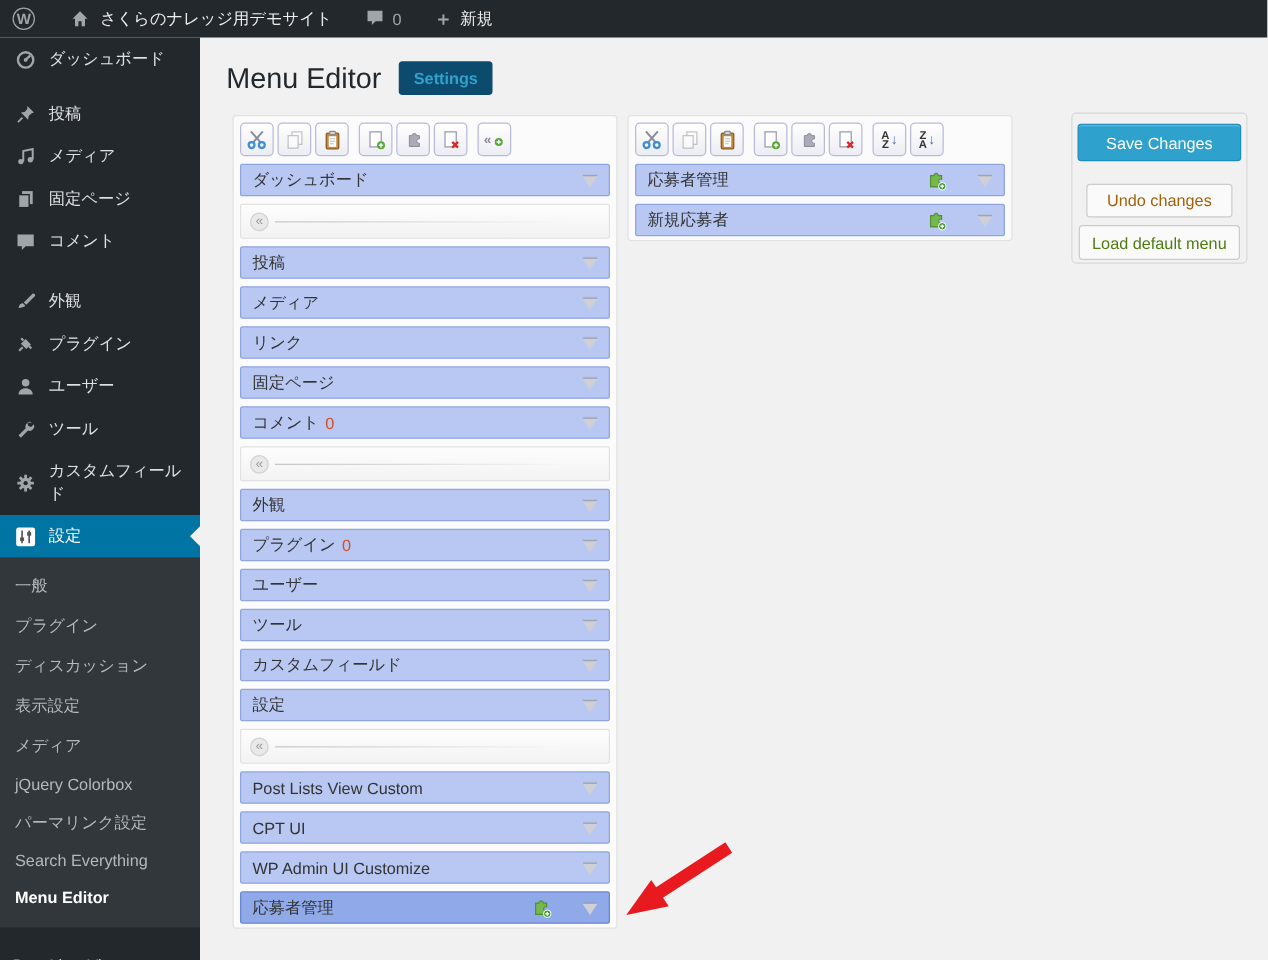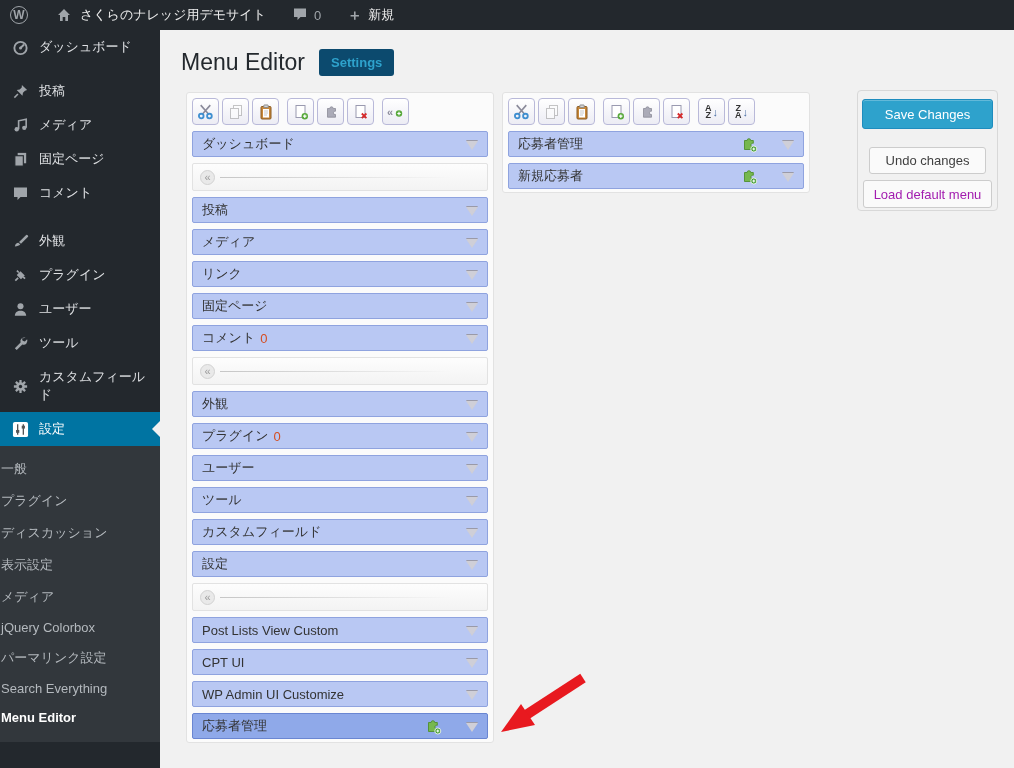--- a/index.html
+++ b/index.html
@@ -20,21 +20,21 @@
   #sidebar { position:absolute; top:30px; left:0; width:160px; height:738px; background:#23282d;
     color:#dfe1e4; font-size:13px; }
   .sb-item { position:relative; display:flex; align-items:center; gap:9px; padding:8px 8px 8px 10px;
     cursor:pointer; min-height:33px; }
   .sb-ico { width:20px; height:18px; display:flex; align-items:center; justify-content:center; flex:none; }
   .sb-item.active { background:#0074a2; color:#fff; }
   .sb-item.active::after { content:""; position:absolute; right:0; top:50%; margin-top:-8px;
     border:8px solid transparent; border-right-color:#f1f1f1; }
   .sb-gap-sm { height:10px; } .sb-gap-md { height:14px; }
   #settings-submenu { background:#32373c; padding:7px 0 10px 0; }
-  .sb-sub { padding:7px 1px; color:#b4b9be; cursor:pointer; }
+  .sb-sub { padding:7px 12px; color:#b4b9be; cursor:pointer; }
   .sb-sub.current { color:#fff; font-weight:bold; }
   #sb-footer { margin-top:14px; }
   #sb-footer .sb-label { line-height:1.35; width:96px; }
 
   
   #content { position:absolute; left:160px; top:30px; width:854px; height:738px; background:#f1f1f1; }
   #page-header { display:flex; align-items:center; padding:19px 0 0 21px; }
   #page-title { font-size:23px; font-weight:400; color:#23282d; }
   #settings-btn { margin-left:14px; background:#0c4a6e; border:none; border-radius:3px;
     padding:6px 12px; color:#2ea2cc; font-weight:bold; font-size:13px; cursor:pointer; }
@@ -69,23 +69,23 @@
   .sep .line { flex:1; height:1px; background:linear-gradient(to right,#c6c6c6,rgba(198,198,198,0));
     margin:0 28px 0 5px; }
 
   
   #actions-box { position:absolute; left:657px; top:60px; width:141px; height:121px;
     border:1px solid #d8d8d8; border-radius:4px; padding:8px 0;margin-left:40px; }
   #save-btn { display:block; margin:0 auto; width:131px; height:30px; background:#2ea2cc;
     border:1px solid #1e8cbe; border-radius:3px; color:#fff; font-size:13px; cursor:pointer;
     box-shadow:inset 0 1px 0 rgba(255,255,255,.25); }
   #undo-btn { display:block; margin:18px auto 0; width:117px; height:27px; background:#fafafa;
-    border:1px solid #ccc; border-radius:3px; color:#404040; font-size:13px; cursor:pointer; }
+    border:1px solid #ccc; border-radius:3px; color:#a16207; font-size:13px; cursor:pointer; }
   #load-btn { display:block; margin:6px auto 0; width:129px; height:28px; background:#fafafa;
-    border:1px solid #ccc; border-radius:3px; color:#a21caf; font-size:13px; cursor:pointer; }
+    border:1px solid #ccc; border-radius:3px; color:#4d7c0f; font-size:13px; cursor:pointer; }
 
   #pointer-arrow { position:absolute; left:333px; top:640px; z-index:60; pointer-events:none; }
 </style>
 </head>
 <body>
 
 <div id="adminbar">
   <div class="ab-item">
     <span class="wp-badge">W</span>
   </div>

